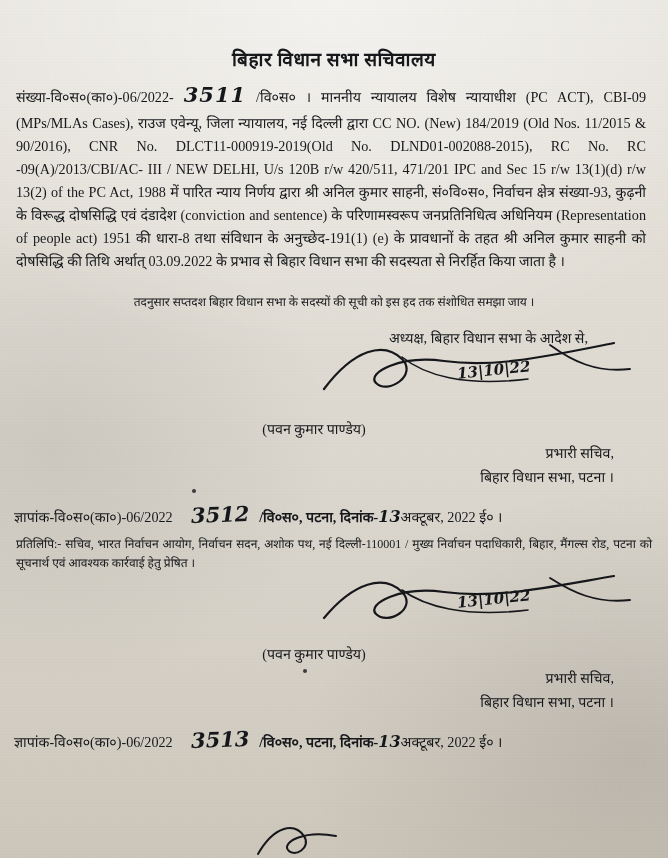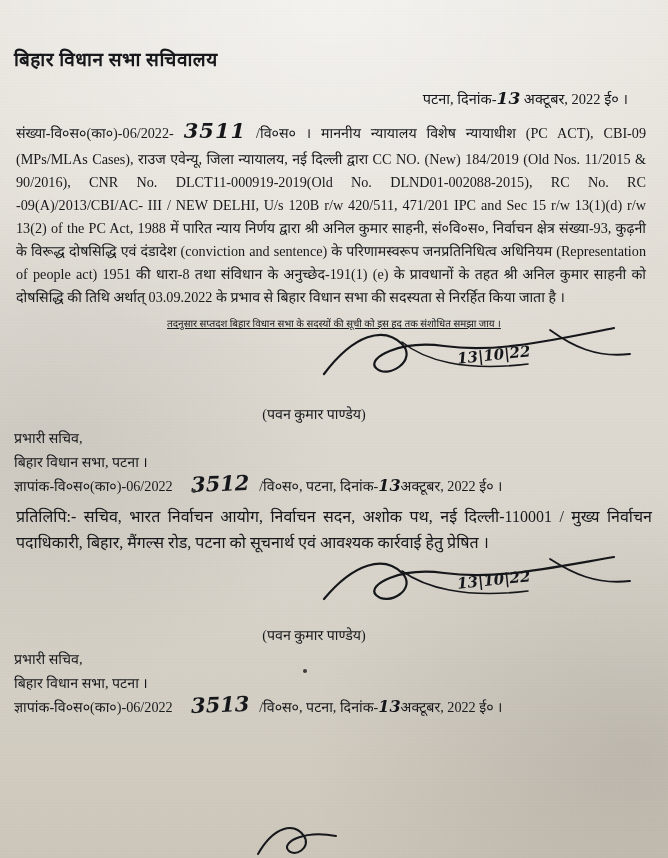--- a/index.html
+++ b/index.html
@@ -34,21 +34,21 @@
       repeating-linear-gradient(0deg, rgba(0,0,0,0.02) 0px, rgba(0,0,0,0.02) 1px, rgba(255,255,255,0.02) 2px, rgba(255,255,255,0.02) 3px),
       repeating-linear-gradient(90deg, rgba(0,0,0,0.015) 0px, rgba(0,0,0,0.015) 1px, rgba(255,255,255,0.015) 2px, rgba(255,255,255,0.015) 3px);
     pointer-events: none;
   }
   .content {
     position: absolute;
     inset: 0;
     padding: 0 14px;
   }
 
-  .title-block { margin-top: 46px; }
+  .title-block { text-align: center; margin-top: 46px; }
   .doc-title {
     font-size: 19px;
     font-weight: 700;
     letter-spacing: 0.5px;
   }
   .doc-subtitle {
     font-size: 17px;
     font-weight: 700;
     margin-top: 10px;
     letter-spacing: 0.4px;
@@ -68,63 +68,63 @@
   .body-text {
     margin-top: 6px;
     font-size: 14.2px;
     line-height: 1.62;
     text-align: justify;
     padding: 0 8px 0 2px;
   }
   .body-text p { margin: 0 0 2px 0; }
 
   .para-sap {
-    margin-top: 7px;
-    font-size: 10px;
+    margin-top: 20px;
+    font-size: 12px;
     text-align: center;
     line-height: 1.6;
-    text-decoration: underline;
   }
   .by-order {
     margin-top: 16px;
     text-align: right;
     font-size: 14.2px;
     padding-right: 66px;
   }
 
   .sign-area {
     position: relative;
     height: 58px;
   }
   .sign-svg { position: absolute; }
   .sign-date {
     position: absolute;
     font-size: 15px;
     transform: rotate(-6deg);
   }
 
   .sig-name { text-align: center; font-size: 14.2px; margin-top: 14px; padding-right: 40px;}
-  .sig-role { text-align: left; font-size: 14.2px; margin-top: 5px; padding-right: 40px;}
+  .sig-role { text-align: right; font-size: 14.2px; margin-top: 5px; padding-right: 40px;}
 
   .ref-row {
     display: flex;
     align-items: baseline;
     font-size: 14.2px;
+    margin-top: 16px;
   }
   .ref-left { white-space: nowrap; }
   .ref-num {
     font-size: 21px;
     margin: 0 10px 0 18px;
     transform: rotate(-2deg);
     display: inline-block;
   }
-  .ref-right { white-space: nowrap; }
+  .ref-right { white-space: nowrap; font-weight: bold; }
 
   .copy-line {
-    font-size: 16px;
+    font-size: 12px;
     margin-top: 8px;
     line-height: 1.6;
     text-align: justify;
     padding: 0 2px;
   }
 
   .dot {
     width: 4px; height: 4px; background: #3a3a3a; border-radius: 50%;
     position: absolute;
   }
@@ -135,36 +135,33 @@
 
 <div class="page">
   <div class="paper"></div>
 
   <div class="content">
 
     <div class="title-block">
       <div class="doc-title">बिहार विधान सभा सचिवालय</div>
     </div>
 
-    <div class="place-date">
-      <span>पटना, दिनांक-</span><span class="hand" style="font-size:17px;">13</span>
-      <span>अक्टूबर, 2022 ई० ।</span>
-    </div>
 
     <div class="body-text">
       <p>
         <span>संख्या-वि०स०(का०)-06/2022-</span>
         <span class="hand" style="font-size:21px;letter-spacing:1px;">3511</span>
         <span>/वि०स० ।</span>
         <span>माननीय न्यायालय विशेष न्यायाधीश (PC ACT), CBI-09 (MPs/MLAs Cases), राउज एवेन्यू, जिला न्यायालय, नई दिल्ली द्वारा CC NO. (New) 184/2019 (Old Nos. 11/2015 &amp; 90/2016), CNR No. DLCT11-000919-2019(Old No. DLND01-002088-2015), RC No. RC -09(A)/2013/CBI/AC- III / NEW DELHI, U/s 120B r/w 420/511, 471/201 IPC and Sec 15 r/w 13(1)(d) r/w 13(2) of the PC Act, 1988 में पारित न्याय निर्णय द्वारा श्री अनिल कुमार साहनी, सं०वि०स०, निर्वाचन क्षेत्र संख्या-93, कुढ़नी के विरूद्ध दोषसिद्धि एवं दंडादेश (conviction and sentence) के परिणामस्वरूप जनप्रतिनिधित्व अधिनियम (Representation of people act) 1951 की धारा-8 तथा संविधान के अनुच्छेद-191(1) (e) के प्रावधानों के तहत श्री अनिल कुमार साहनी को दोषसिद्धि की तिथि अर्थात् 03.09.2022 के प्रभाव से बिहार विधान सभा की सदस्यता से निरर्हित किया जाता है ।</span>
       </p>
     </div>
 
     <div class="para-sap">तदनुसार सप्तदश बिहार विधान सभा के सदस्यों की सूची को इस हद तक संशोधित समझा जाय ।</div>
 
+    <div class="by-order">अध्यक्ष, बिहार विधान सभा के आदेश से,</div>
 
     <div class="sign-area">
       <svg class="sign-svg" width="330" height="64" viewBox="0 0 330 64" style="left:300px;top:-8px;">
         <path d="M10 50 C40 10, 70 2, 88 20 C104 36, 74 56, 62 44 C52 34, 86 16, 130 22 C180 29, 230 18, 300 4" fill="none" stroke="#15161a" stroke-width="2.2" stroke-linecap="round"></path>
         <path d="M88 18 C110 36, 150 48, 214 40" fill="none" stroke="#15161a" stroke-width="1.6" stroke-linecap="round"></path>
         <path d="M236 6 C258 22, 282 34, 316 30" fill="none" stroke="#15161a" stroke-width="1.8" stroke-linecap="round"></path>
       </svg>
       <div class="sign-date hand" style="left:443px;top:14px;">13|10|22</div>
     </div>
 

